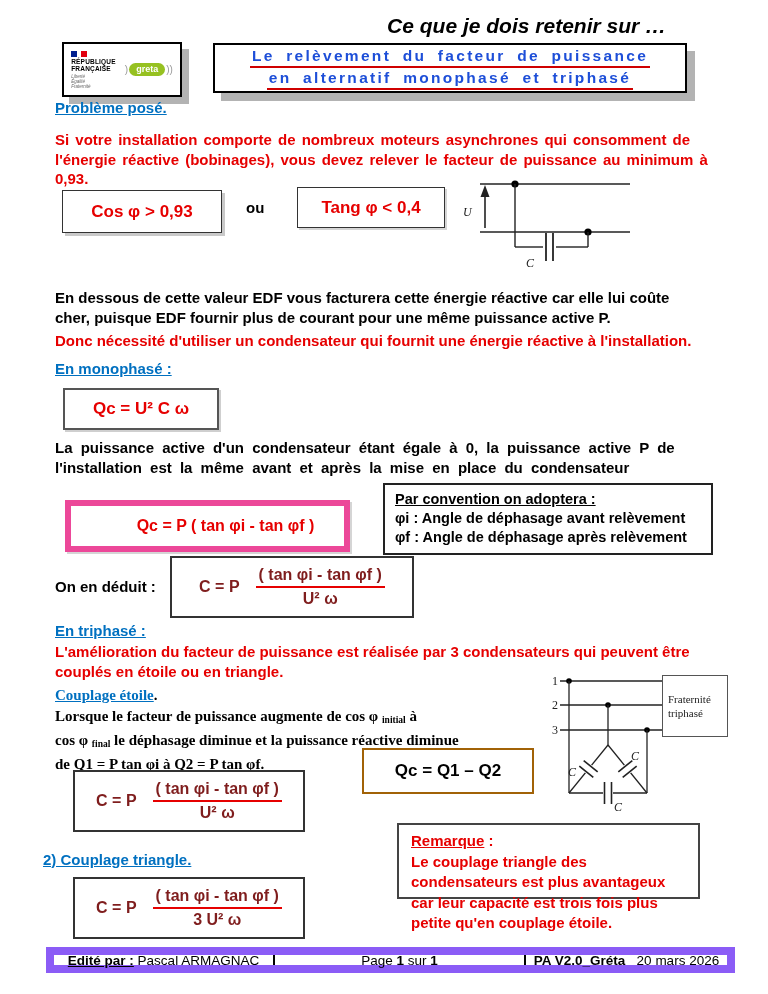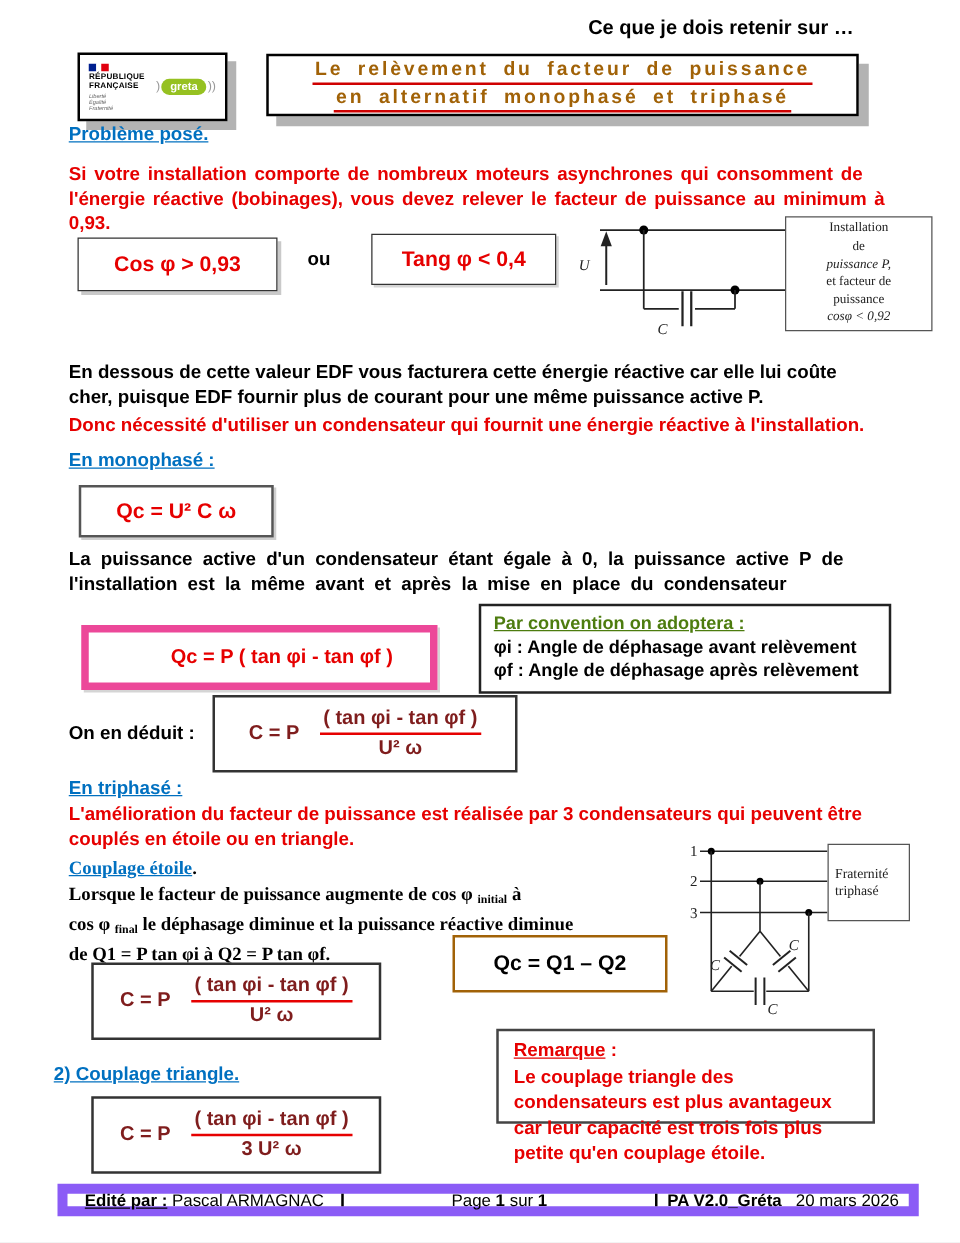--- a/index.html
+++ b/index.html
@@ -3,38 +3,38 @@
 <meta charset="utf-8">
 <style>
   html,body{margin:0;padding:0;background:#e9e9e9;}
   .page{position:relative;width:768px;height:994px;background:#fff;
         font-family:"Liberation Sans",sans-serif;font-weight:bold;color:#000;overflow:hidden;}
   .abs{position:absolute;}
   .pre{white-space:pre;}
   
   .red{color:#e60000;}
   .blue{color:#0070c0;}
-  .green{color:#4d7c0f;}
+  .green{color:#000000;}
   .black{color:#000;}
   
-  .tagline{top:14px;right:85px;font-size:16px;}
+  .tagline{top:14px;right:102px;font-size:21px;font-style:italic;}
   .logo-box{left:62px;top:42px;width:116px;height:51px;background:#fff;border:2px solid #000;
             box-shadow:7px 7px 0 #b3b3b3;display:flex;align-items:center;justify-content:center;gap:9px;}
   .rep-col{display:flex;flex-direction:column;line-height:1;}
   .flag{display:flex;width:16px;height:6px;margin-bottom:1px;}
   .flag i{display:block;width:6px;height:6px;}
   .flag .b{background:#001f8f;} .flag .w{background:#fff;width:4px;} .flag .r{background:#e1000f;}
   .rep-name{font-size:6.5px;letter-spacing:.2px;line-height:7px;white-space:pre;}
   .motto{font-size:4.5px;font-style:italic;font-weight:normal;color:#666;line-height:5px;margin-top:2px;white-space:pre;}
   .greta{display:flex;align-items:center;gap:1px;font-weight:normal;color:#999;font-size:10px;}
   .greta-pill{background:#96c121;color:#fff;font-weight:bold;font-size:9px;border-radius:7px;
               padding:2px 7px;line-height:9px;}
   .title-box{left:213px;top:43px;width:470px;height:46px;background:#fff;border:2px solid #000;
              box-shadow:8px 8px 0 #b3b3b3;display:flex;flex-direction:column;align-items:center;justify-content:center;}
-  .title-line{display:inline-block;color:#a16207;font-size:15.5px;letter-spacing:2.3px;word-spacing:5px;
+  .title-line{display:inline-block;color:#1d4ed8;font-size:15.5px;letter-spacing:2.3px;word-spacing:5px;
               line-height:19px;border-bottom:2px solid #cf0000;padding:0 2px 1px 2px;}
   
   .heading{font-size:15px;text-decoration:underline;}
   
   .para{font-size:15px;line-height:19.5px;}
   
   .fbox{background:#fff;display:flex;align-items:center;justify-content:center;}
   .cos-box{left:62px;top:190px;width:158px;height:41px;border:1.5px solid #333;box-shadow:3px 3px 0 #c9c9c9;font-size:17px;}
   .or-label{left:246px;top:199px;font-size:15px;}
   .tang-box{left:297px;top:187px;width:146px;height:39px;border:1.5px solid #333;box-shadow:2px 2px 0 #d5d5d5;font-size:17px;}
@@ -136,28 +136,20 @@
       <line x1="55" y1="14" x2="55" y2="77"></line>
       <line x1="55" y1="77" x2="83" y2="77"></line>
       <line x1="86" y1="63" x2="86" y2="91" stroke-width="1.8"></line>
       <line x1="93" y1="63" x2="93" y2="91" stroke-width="1.8"></line>
       <line x1="96" y1="77" x2="128" y2="77"></line>
       <line x1="128" y1="62" x2="128" y2="77"></line>
     </g>
     <text class="circ-text circ-it" x="66" y="97">C</text>
   </svg>
 
-  <div class="abs inst-box">
-    <div>Installation</div>
-    <div>de</div>
-    <div class="it">puissance P,</div>
-    <div>et facteur de</div>
-    <div>puissance</div>
-    <div class="it">cosφ &lt; 0,92</div>
-  </div>
 
   <div class="abs para black pre" style="left:55px;top:288px;">En dessous de cette valeur EDF vous facturera cette énergie réactive car elle lui coûte
 cher, puisque EDF fournir plus de courant pour une même puissance active P.</div>
   <div class="abs para red pre" style="left:55px;top:331px;">Donc nécessité d'utiliser un condensateur qui fournit une énergie réactive à l'installation.</div>
 
   <div class="abs heading blue" style="left:55px;top:360px;">En monophasé :</div>
   <div class="abs fbox qc-mono-box red">Qc = U² C ω</div>
 
   <div class="abs para black pre" style="left:55px;top:438px;word-spacing:4px;">La puissance active d'un condensateur étant égale à 0, la puissance active P de
 l'installation est la même avant et après la mise en place du condensateur</div>

